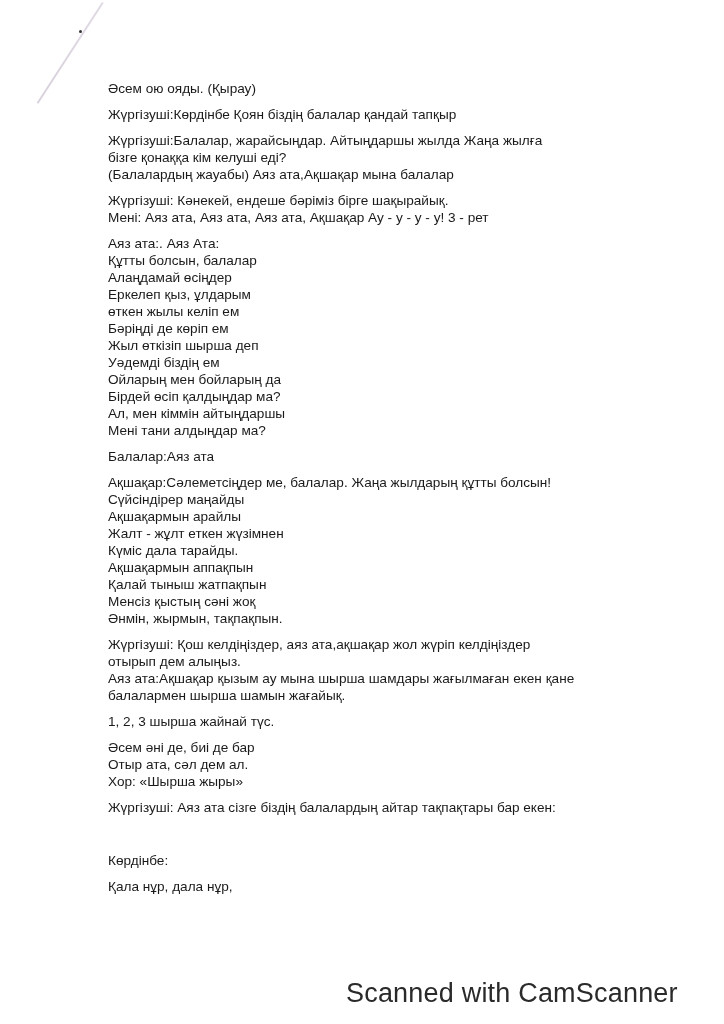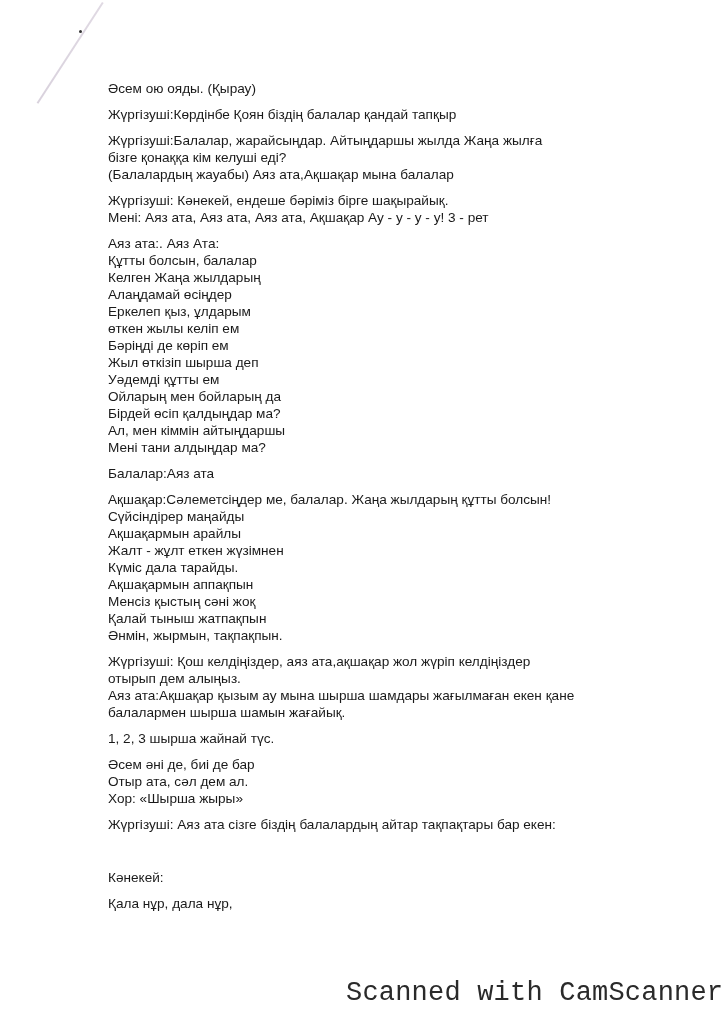--- a/index.html
+++ b/index.html
@@ -14,21 +14,21 @@
     opacity: 0.8;
   }
   .scan-dot { position: absolute; left: 79px; top: 30px; width: 3px; height: 3px; background: #333; border-radius: 50%; }
   .page { position: absolute; left: 108px; top: 80px; width: 560px; font-size: 13.6px; line-height: 17px; }
   .block { margin-bottom: 9px; }
   .line { white-space: nowrap; }
   .b { font-weight: normal; }
   .gap-lg { height: 27px; }
   .watermark {
     position: absolute; left: 346px; top: 978px; font-size: 27px; color: #2a2a2a;
-    font-family: Liberation Mono, monospace; letter-spacing: 0.2px;
+    font-family: Liberation Sans, sans-serif; letter-spacing: 0.2px;
   }
 </style>
 </head>
 <body>
 
 <div class="scan-line"></div>
 <div class="scan-dot"></div>
 
 <div class="page" id="page">
     <div class="block">
@@ -42,44 +42,43 @@
       <div class="line"><span>бізге қонаққа кім келуші еді?</span></div>
       <div class="line"><span>(Балалардың жауабы) Аяз ата,Ақшақар мына балалар</span></div>
     </div>
     <div class="block">
       <div class="line"><span class="b">Жүргізуші:</span><span> Кәнекей, ендеше бәріміз бірге шақырайық.</span></div>
       <div class="line"><span class="b">Мені:</span><span class="b"> Аяз ата, Аяз ата, Аяз ата, Ақшақар Ау - у - у - у! 3 - рет</span></div>
     </div>
     <div class="block">
       <div class="line"><span class="b">Аяз ата:</span><span>. Аяз Ата:</span></div>
       <div class="line"><span>Құтты болсын, балалар</span></div>
-      <div class="line"><span>Келген Жаңа жылдарың</span></div>
       <div class="line"><span>Алаңдамай өсіңдер</span></div>
       <div class="line"><span>Еркелеп қыз, ұлдарым</span></div>
       <div class="line"><span>өткен жылы келіп ем</span></div>
       <div class="line"><span>Бәріңді де көріп ем</span></div>
       <div class="line"><span>Жыл өткізіп шырша деп</span></div>
-      <div class="line"><span>Уәдемді құтты ем</span></div>
+      <div class="line"><span>Уәдемді біздің ем</span></div>
       <div class="line"><span>Ойларың мен бойларың да</span></div>
       <div class="line"><span>Бірдей өсіп қалдыңдар ма?</span></div>
       <div class="line"><span>Ал, мен кіммін айтыңдаршы</span></div>
       <div class="line"><span>Мені тани алдыңдар ма?</span></div>
     </div>
     <div class="block">
       <div class="line"><span class="b">Балалар:</span><span>Аяз ата</span></div>
     </div>
     <div class="block">
       <div class="line"><span class="b">Ақшақар:</span><span>Сәлеметсіңдер ме, балалар. Жаңа жылдарың құтты болсын!</span></div>
       <div class="line"><span>Сүйсіндірер маңайды</span></div>
       <div class="line"><span>Ақшақармын арайлы</span></div>
       <div class="line"><span>Жалт - жұлт еткен жүзімнен</span></div>
       <div class="line"><span>Күміс дала тарайды.</span></div>
       <div class="line"><span>Ақшақармын аппақпын</span></div>
+      <div class="line"><span>Қалай тыныш жатпақпын</span></div>
       <div class="line"><span>Менсіз қыстың сәні жоқ</span></div>
-      <div class="line"><span>Қалай тыныш жатпақпын</span></div>
       <div class="line"><span>Әнмін, жырмын, тақпақпын.</span></div>
     </div>
     <div class="block">
       <div class="line"><span class="b">Жүргізуші:</span><span> Қош келдіңіздер, аяз ата,ақшақар жол жүріп келдіңіздер</span></div>
       <div class="line"><span>отырып дем алыңыз.</span></div>
       <div class="line"><span class="b">Аяз ата:</span><span>Ақшақар қызым ау мына шырша шамдары жағылмаған екен қане</span></div>
       <div class="line"><span>балалармен шырша шамын жағайық.</span></div>
     </div>
     <div class="block">
       <div class="line"><span class="b">1, 2, 3 шырша жайнай түс.</span></div>
@@ -87,20 +86,20 @@
     <div class="block">
       <div class="line"><span>Әсем әні де, биі де бар</span></div>
       <div class="line"><span>Отыр ата, сәл дем ал.</span></div>
       <div class="line"><span class="b">Хор:</span><span class="b"> «Шырша жыры»</span></div>
     </div>
     <div class="block">
       <div class="line"><span class="b">Жүргізуші:</span><span> Аяз ата сізге біздің балалардың айтар тақпақтары бар екен:</span></div>
     </div>
     <div class="gap-lg"></div>
     <div class="block">
-      <div class="line"><span class="b">Кәнекей:</span></div>
+      <div class="line"><span class="b">Көрдінбе:</span></div>
     </div>
     <div class="block">
       <div class="line"><span>Қала нұр, дала нұр,</span></div>
     </div>
   </div>
 
 <div class="watermark">Scanned with CamScanner</div>
 
 </body></html>

